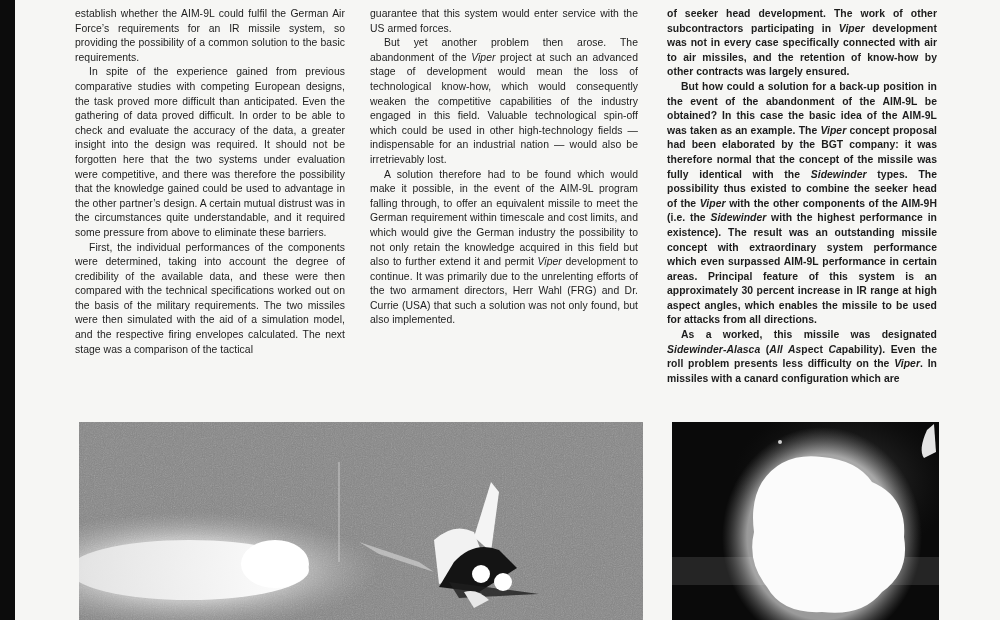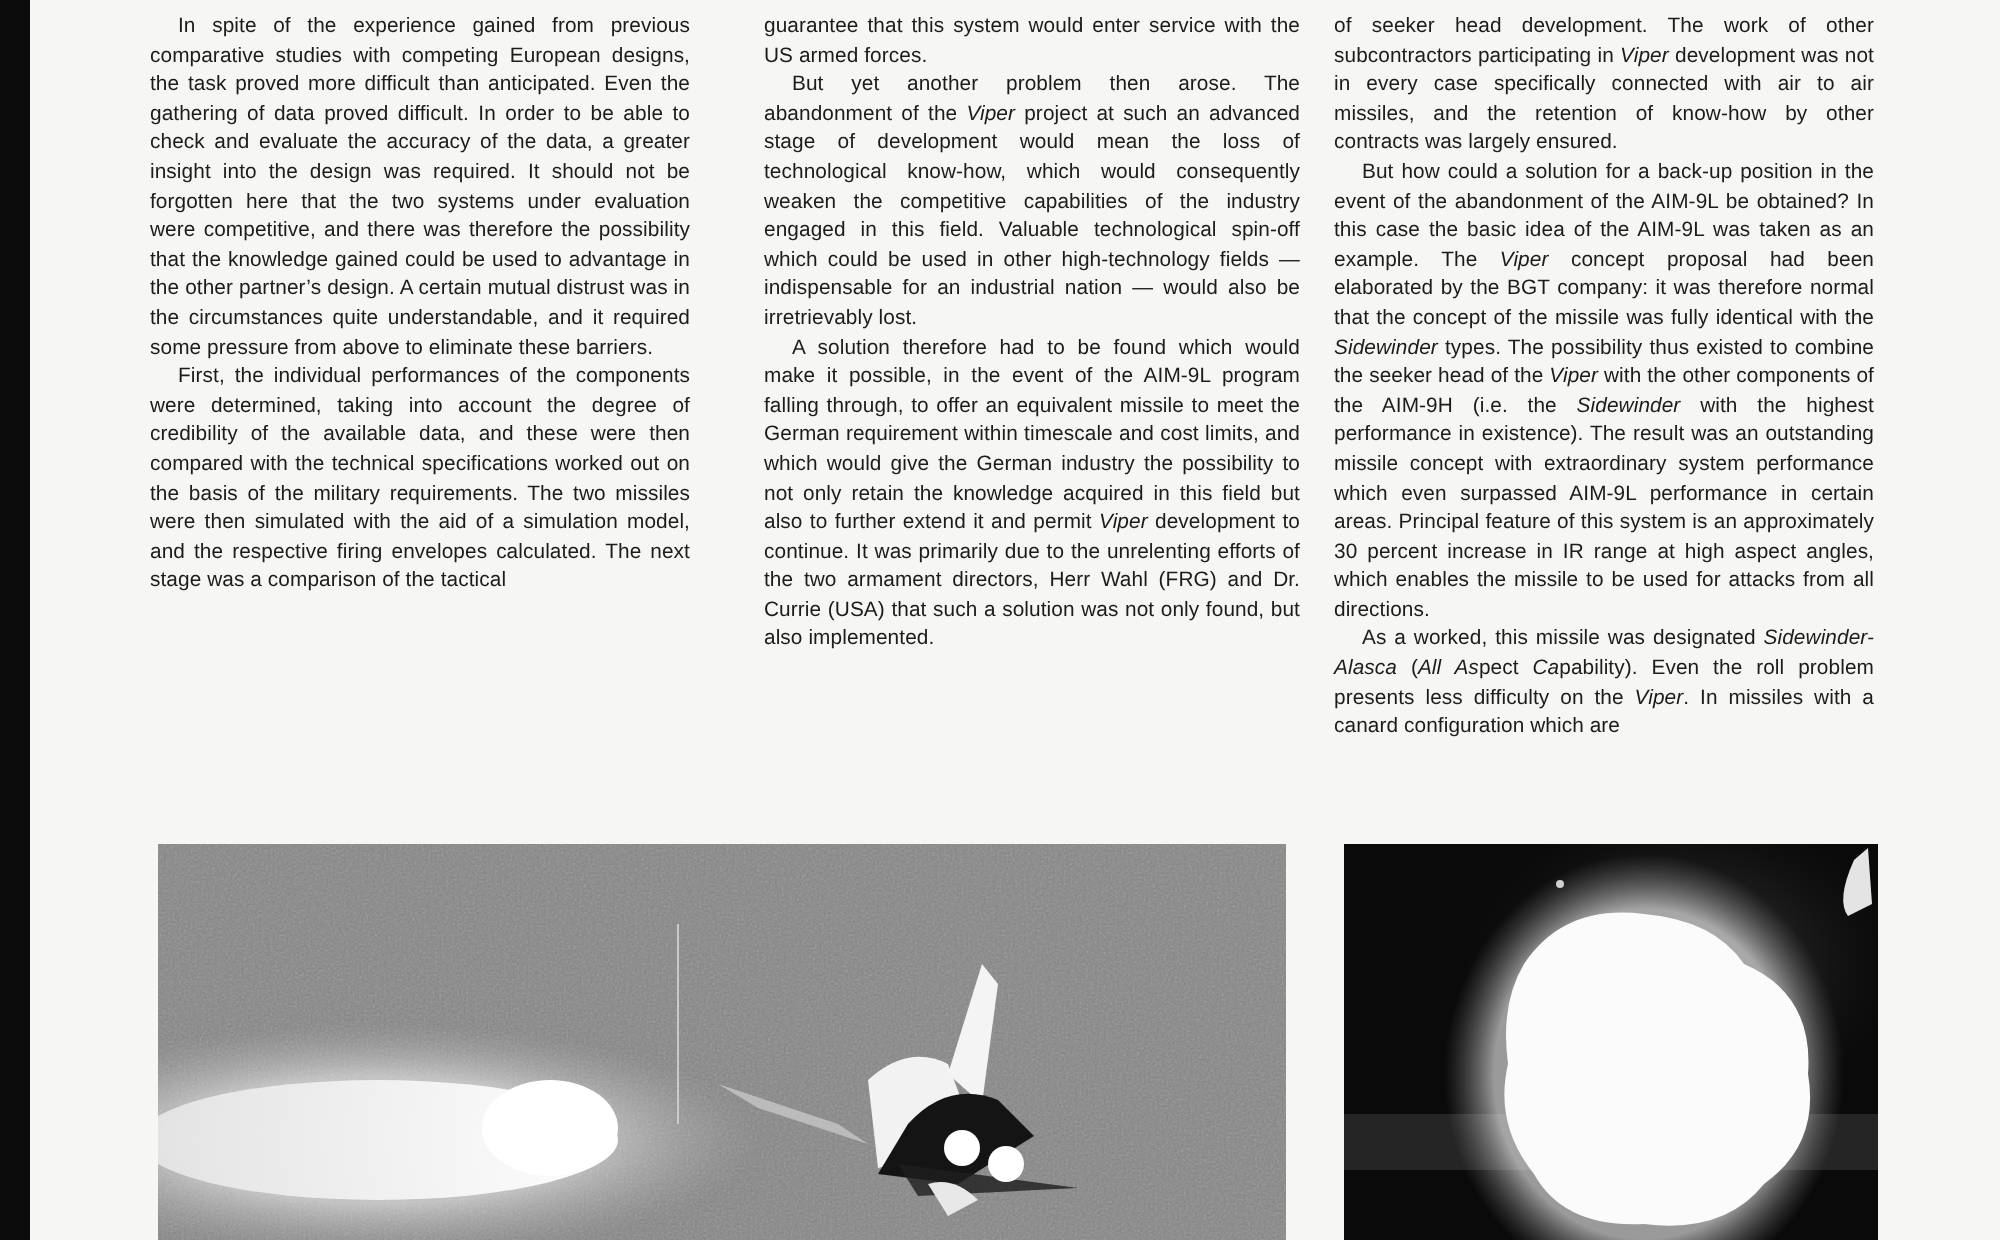--- a/index.html
+++ b/index.html
@@ -12,22 +12,22 @@
   .binding-edge {
     position: absolute; left: 0; top: 0; width: 15px; height: 620px;
     background: #0c0c0c;
   }
   .column {
     position: absolute; top: 7px; width: 270px;
     font-size: 10.4px; line-height: 14.6px;
     text-align: justify; letter-spacing: 0.05px;
   }
   .col1 { left: 75px; }
-  .col2 { left: 382px; width: 268px; }
-  .col3 { left: 667px; width: 270px; }
+  .col2 { left: 370px; width: 268px; }
+  .col3 { left: 667px; width: 270px; font-weight: bold; }
   .column p { margin: 0; text-indent: 14px; }
   .column p.noindent { text-indent: 0; }
   .column em { font-style: italic; }
 
   .photo {
     position: absolute; top: 422px; height: 198px; overflow: hidden;
   }
   .photo-left {
     left: 79px; width: 564px;
     background: radial-gradient(ellipse at 60% 40%, #8f8f8f 0%, #7a7a7a 60%, #6e6e6e 100%);
@@ -37,20 +37,21 @@
     background: #0b0b0b;
   }
   .photo svg { position: absolute; left: 0; top: 0; width: 100%; height: 100%; }
 </style>
 </head>
 <body>
 
 <div class="binding-edge"></div>
 
 <div class="column col1">
+    <p class="noindent"><span>establish whether the AIM-9L could fulfil the German Air Force’s requirements for an IR missile system, so providing the possibility of a common solution to the basic requirements.</span></p>
     <p><span>In spite of the experience gained from previous comparative studies with competing European designs, the task proved more difficult than anticipated. Even the gathering of data proved difficult. In order to be able to check and evaluate the accuracy of the data, a greater insight into the design was required. It should not be forgotten here that the two systems under evaluation were competitive, and there was therefore the possibility that the knowledge gained could be used to advantage in the other partner’s design. A certain mutual distrust was in the circumstances quite understandable, and it required some pressure from above to eliminate these barriers.</span></p>
     <p><span>First, the individual performances of the components were determined, taking into account the degree of credibility of the available data, and these were then compared with the technical specifications worked out on the basis of the military requirements. The two missiles were then simulated with the aid of a simulation model, and the respective firing envelopes calculated. The next stage was a comparison of the tactical</span></p>
   </div>
 <div class="column col2">
     <p class="noindent"><span>guarantee that this system would enter service with the US armed forces.</span></p>
     <p><span>But yet another problem then arose. The abandonment of the </span><em>Viper</em><span> project at such an advanced stage of development would mean the loss of technological know-how, which would consequently weaken the competitive capabilities of the industry engaged in this field. Valuable technological spin-off which could be used in other high-technology fields — indispensable for an industrial nation — would also be irretrievably lost.</span></p>
     <p><span>A solution therefore had to be found which would make it possible, in the event of the AIM-9L program falling through, to offer an equivalent missile to meet the German requirement within timescale and cost limits, and which would give the German industry the possibility to not only retain the knowledge acquired in this field but also to further extend it and permit </span><em>Viper</em><span> development to continue. It was primarily due to the unrelenting efforts of the two armament directors, Herr Wahl (FRG) and Dr. Currie (USA) that such a solution was not only found, but also implemented.</span></p>
   </div>
 <div class="column col3">
     <p class="noindent"><span>of seeker head development. The work of other subcontractors participating in </span><em>Viper</em><span> development was not in every case specifically connected with air to air missiles, and the retention of know-how by other contracts was largely ensured.</span></p>

